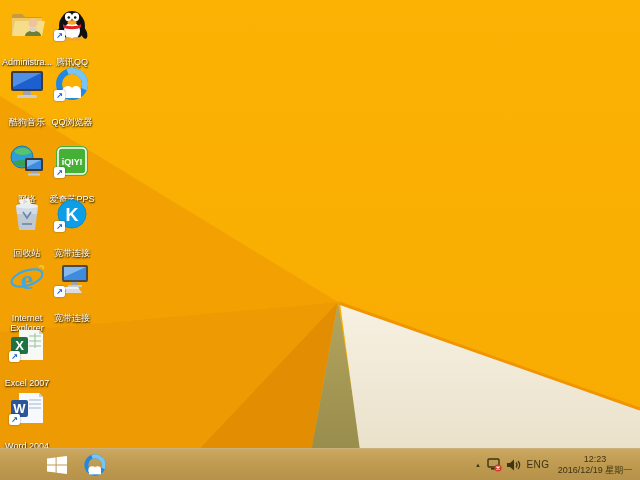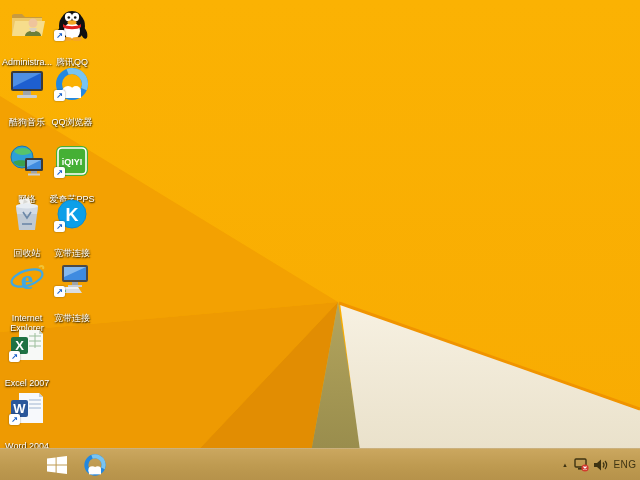--- a/index.html
+++ b/index.html
@@ -297,14 +297,20 @@
     <div class="tray-item" id="tray-volume">
       <svg width="15" height="14" viewBox="0 0 15 14">
         <polygon points="1,5 4,5 8,1.5 8,12.5 4,9 1,9" fill="#3E3312"></polygon>
         <path d="M10 4.5 C11.3 6 11.3 8 10 9.5" fill="none" stroke="#3E3312" stroke-width="1.2"></path>
         <path d="M12 3 C14.2 5.2 14.2 8.8 12 11" fill="none" stroke="#3E3312" stroke-width="1.2"></path>
       </svg>
     </div>
 
     <div class="tray-item" id="tray-lang">ENG</div>
 
+    <div class="tray-item" id="tray-clock">
+      <div>
+        <div>12:23</div>
+        <div>2016/12/19 星期一</div>
+      </div>
+    </div>
   </div>
 </div>
 
 </body></html>

